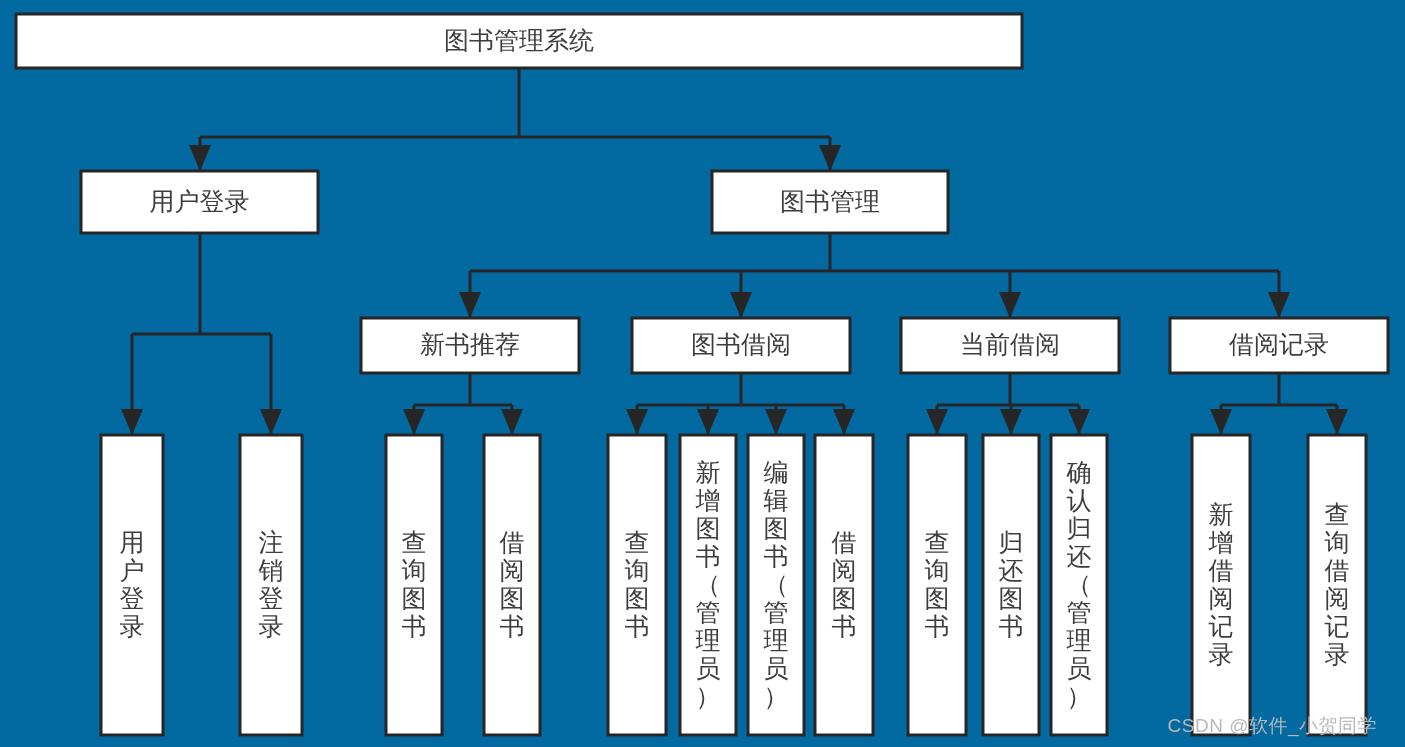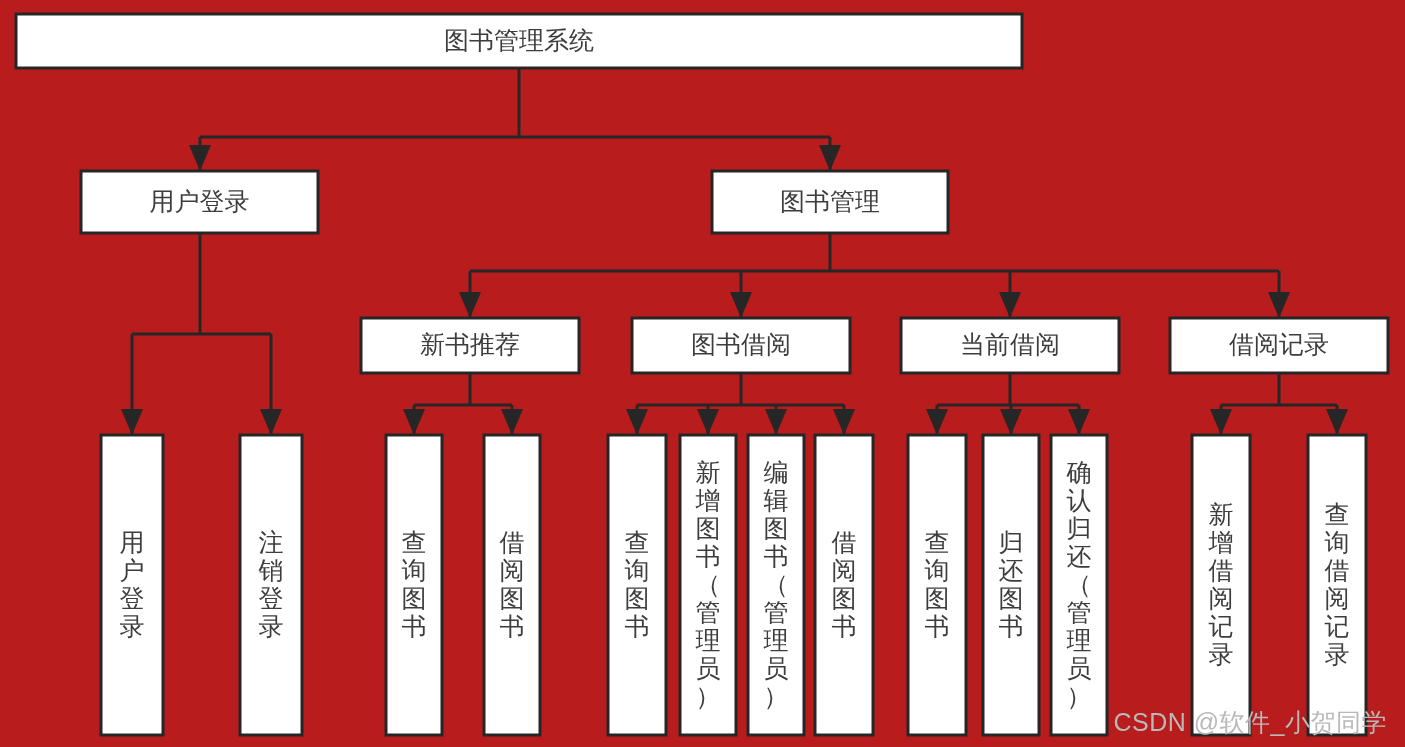--- a/index.html
+++ b/index.html
@@ -8,21 +8,21 @@
     padding: 0;
     background: #ffffff;
   }
   body {
     font-family: "Liberation Sans", "DejaVu Sans", sans-serif;
   }
   #diagram-root {
     position: relative;
     width: 1405px;
     height: 747px;
-    background: #b91c1c;
+    background: #0369a1;
     overflow: hidden;
   }
   svg.diagram-svg {
     position: absolute;
     left: 0;
     top: 0;
     width: 1405px;
     height: 747px;
     display: block;
   }
@@ -51,24 +51,24 @@
   }
   .node-label-vertical {
     fill: #3d3d3d;
     font-family: "Liberation Sans", "DejaVu Sans", sans-serif;
     font-size: 25px;
     text-anchor: middle;
     white-space: pre;
   }
   .watermark-text {
     position: absolute;
-    right: 18px;
+    right: 28px;
     bottom: 8px;
     font-family: "Liberation Sans", "DejaVu Sans", sans-serif;
-    font-size: 25px;
+    font-size: 19px;
     color: #b9b9b9;
     letter-spacing: 0.5px;
     user-select: none;
     pointer-events: none;
   }
 </style>
 </head>
 <body>
 
 <div id="diagram-root">

